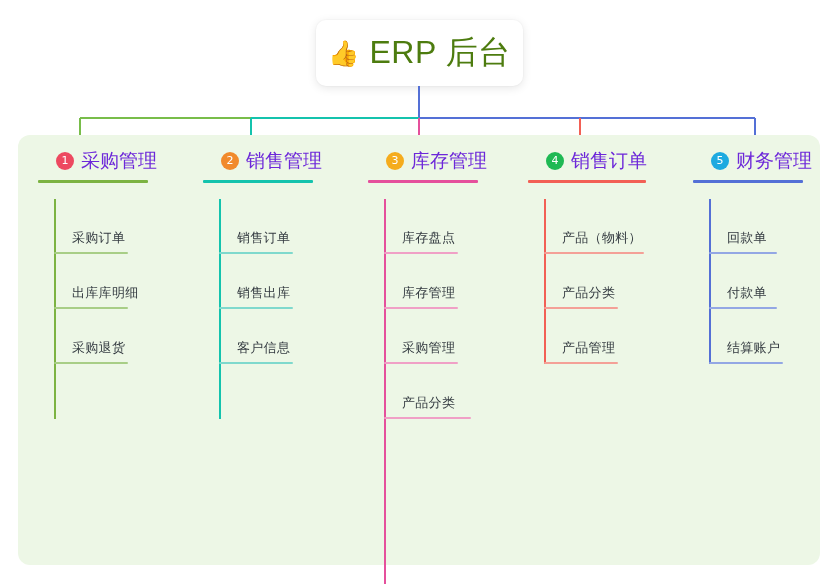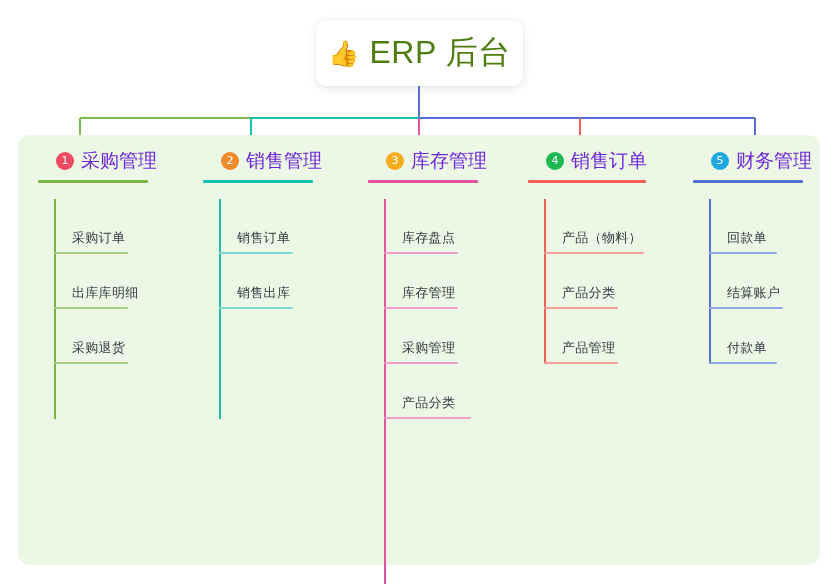--- a/index.html
+++ b/index.html
@@ -185,20 +185,24 @@
         <div class="leaves">
           <div class="spine" style="background: rgb(20, 195, 173); height: 220px;"></div>
           <div class="leaf">
             <div class="leaf-label">销售订单</div>
             <div class="leaf-rule" style="background: rgb(127, 217, 205); width: 74px;"></div>
           </div>
           <div class="leaf">
             <div class="leaf-label">销售出库</div>
             <div class="leaf-rule" style="background: rgb(127, 217, 205); width: 74px;"></div>
           </div>
+          <div class="leaf">
+            <div class="leaf-label">客户信息</div>
+            <div class="leaf-rule" style="background: rgb(127, 217, 205); width: 74px;"></div>
+          </div>
         </div>
       </div>
       <div class="column" style="left: 368px;">
         <div class="col-head">
           <span class="badge" style="background: rgb(245, 172, 29);">3</span>
           <span class="col-title">库存管理</span>
         </div>
         <div class="head-rule" style="background: rgb(229, 80, 156); width: 110px;"></div>
         <div class="leaves">
           <div class="spine" style="background: rgb(229, 80, 156); height: 385px;"></div>
@@ -248,24 +252,24 @@
           <span class="col-title">财务管理</span>
         </div>
         <div class="head-rule" style="background: rgb(84, 112, 214); width: 110px;"></div>
         <div class="leaves">
           <div class="spine" style="background: rgb(84, 112, 214); height: 165px;"></div>
           <div class="leaf">
             <div class="leaf-label">回款单</div>
             <div class="leaf-rule" style="background: rgb(147, 167, 228); width: 68px;"></div>
           </div>
           <div class="leaf">
+            <div class="leaf-label">付款单</div>
+            <div class="leaf-rule" style="background: rgb(147, 167, 228); width: 68px;"></div>
+          </div>
+          <div class="leaf">
             <div class="leaf-label">结算账户</div>
             <div class="leaf-rule" style="background: rgb(147, 167, 228); width: 74px;"></div>
           </div>
-          <div class="leaf">
-            <div class="leaf-label">付款单</div>
-            <div class="leaf-rule" style="background: rgb(147, 167, 228); width: 68px;"></div>
-          </div>
         </div>
       </div>
     </div>
 
 </div>
 
 </body></html>

